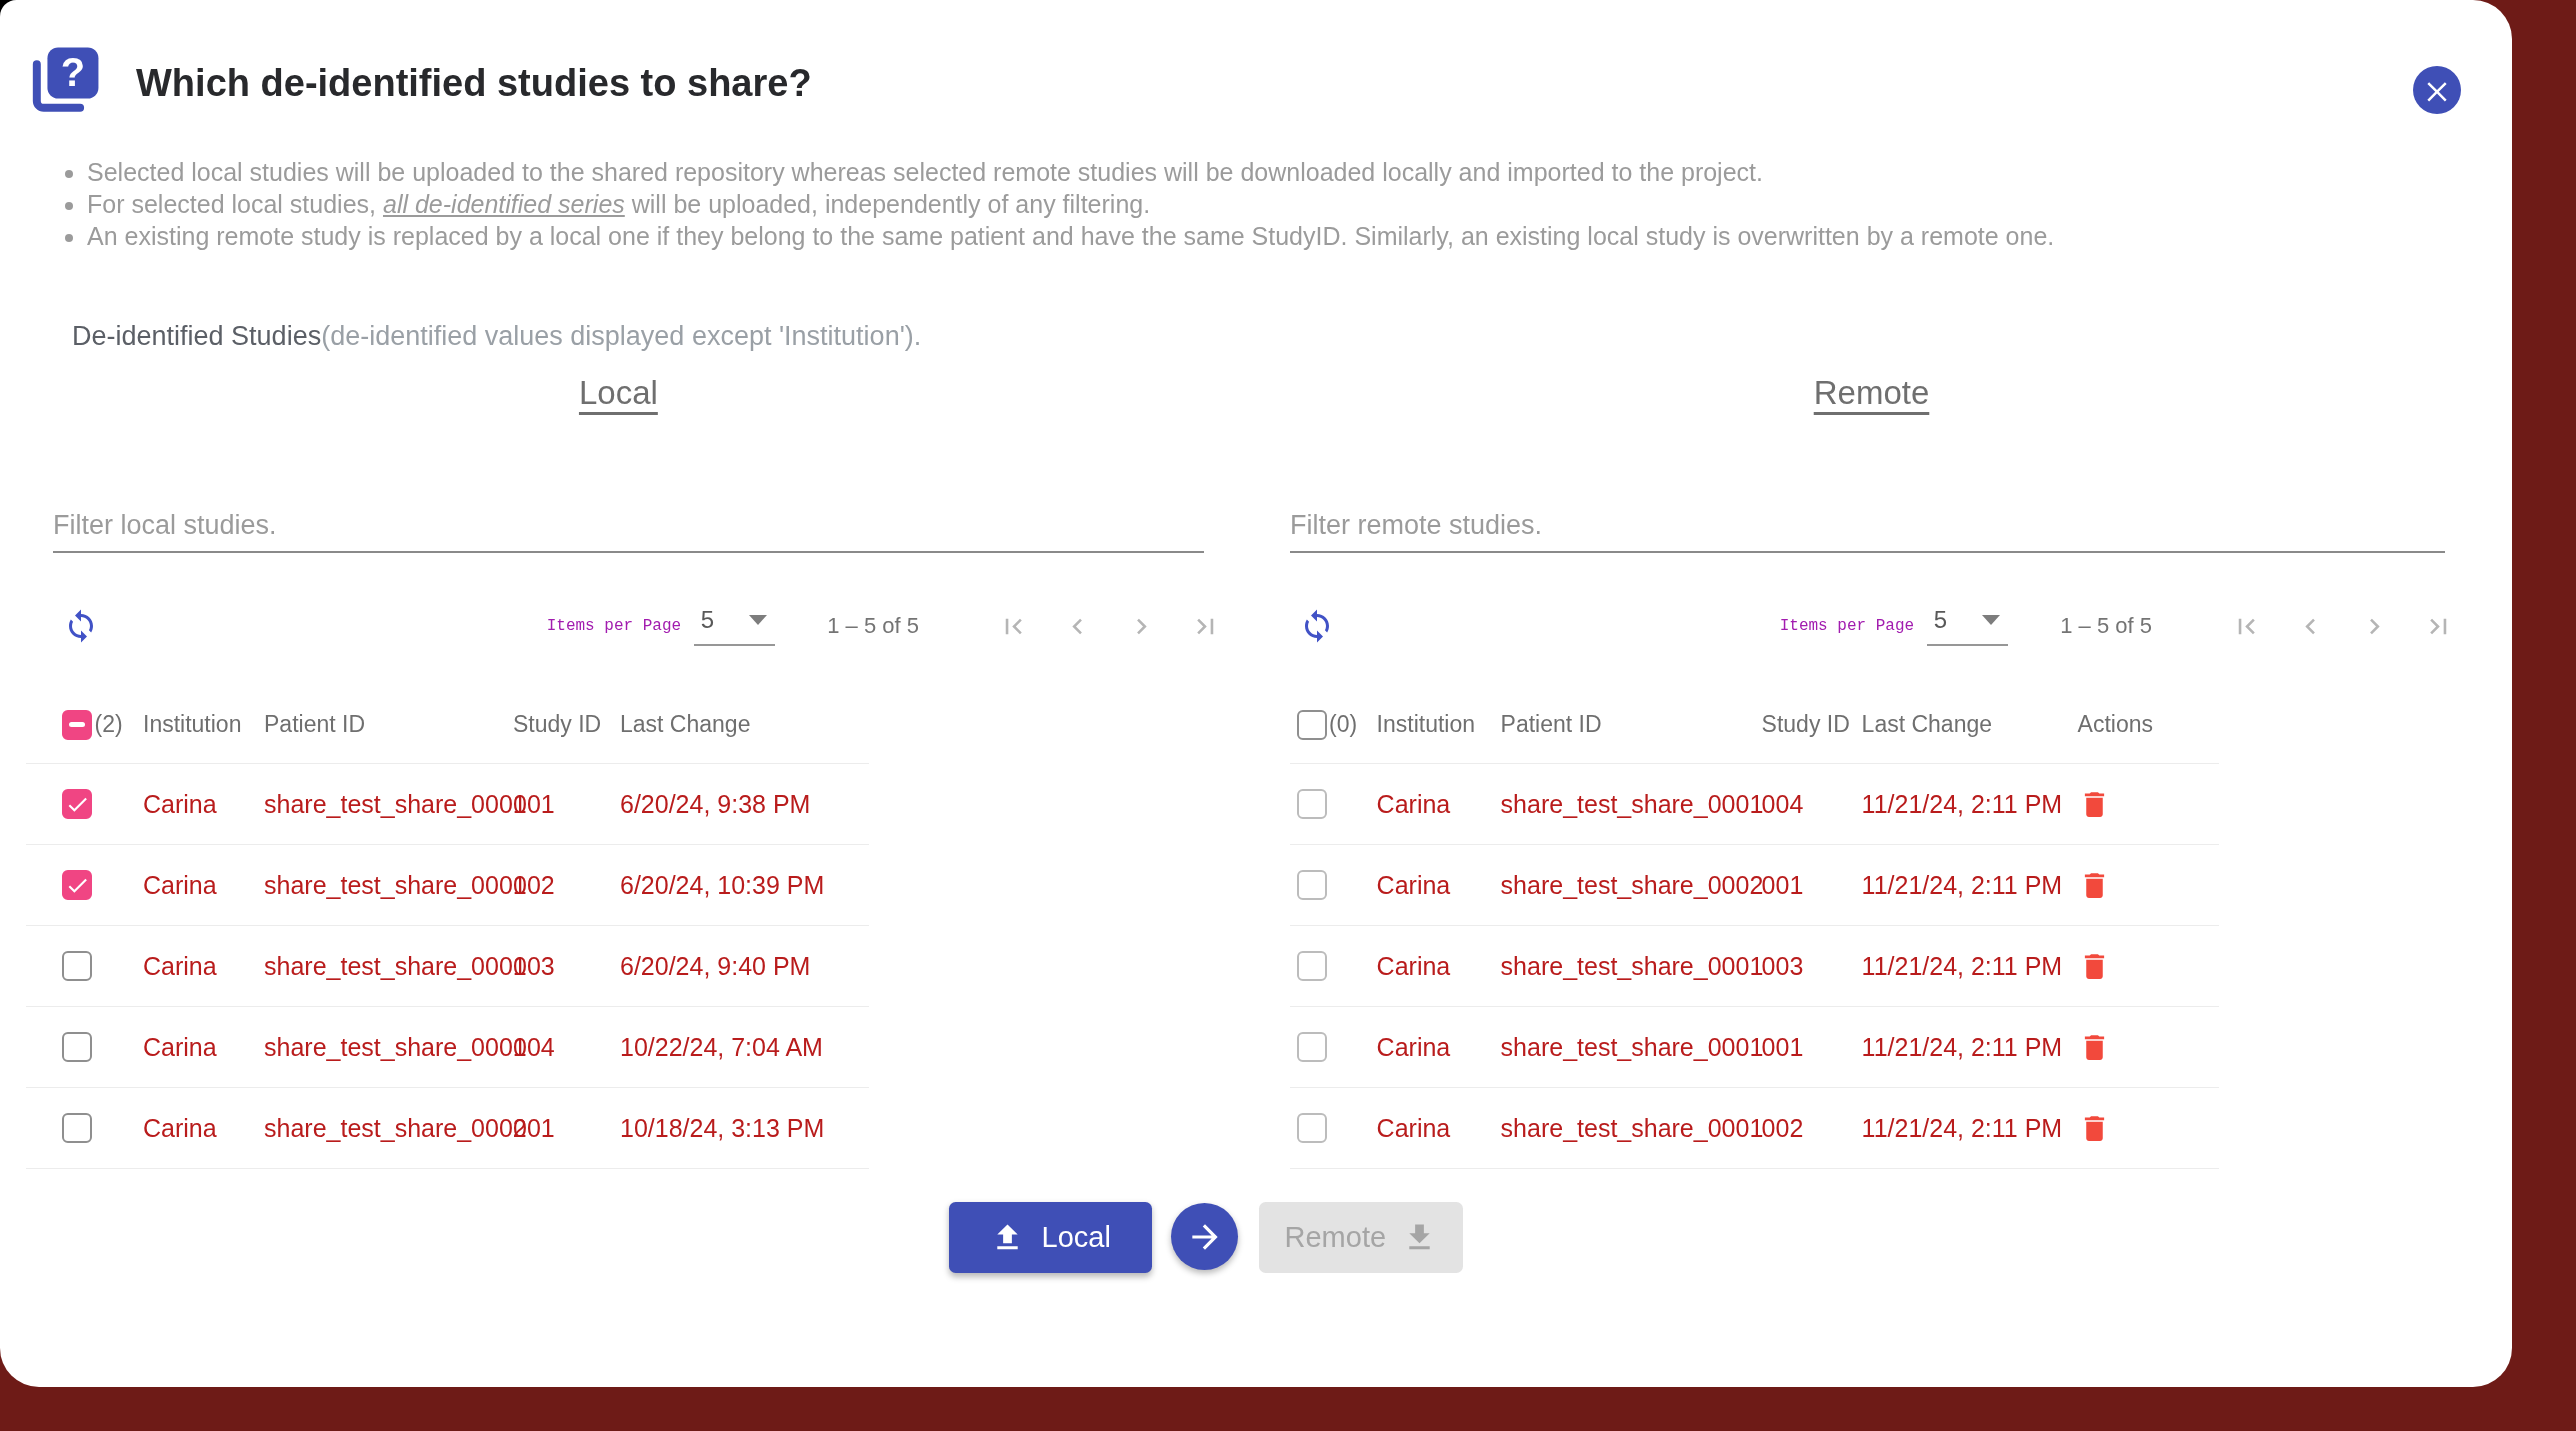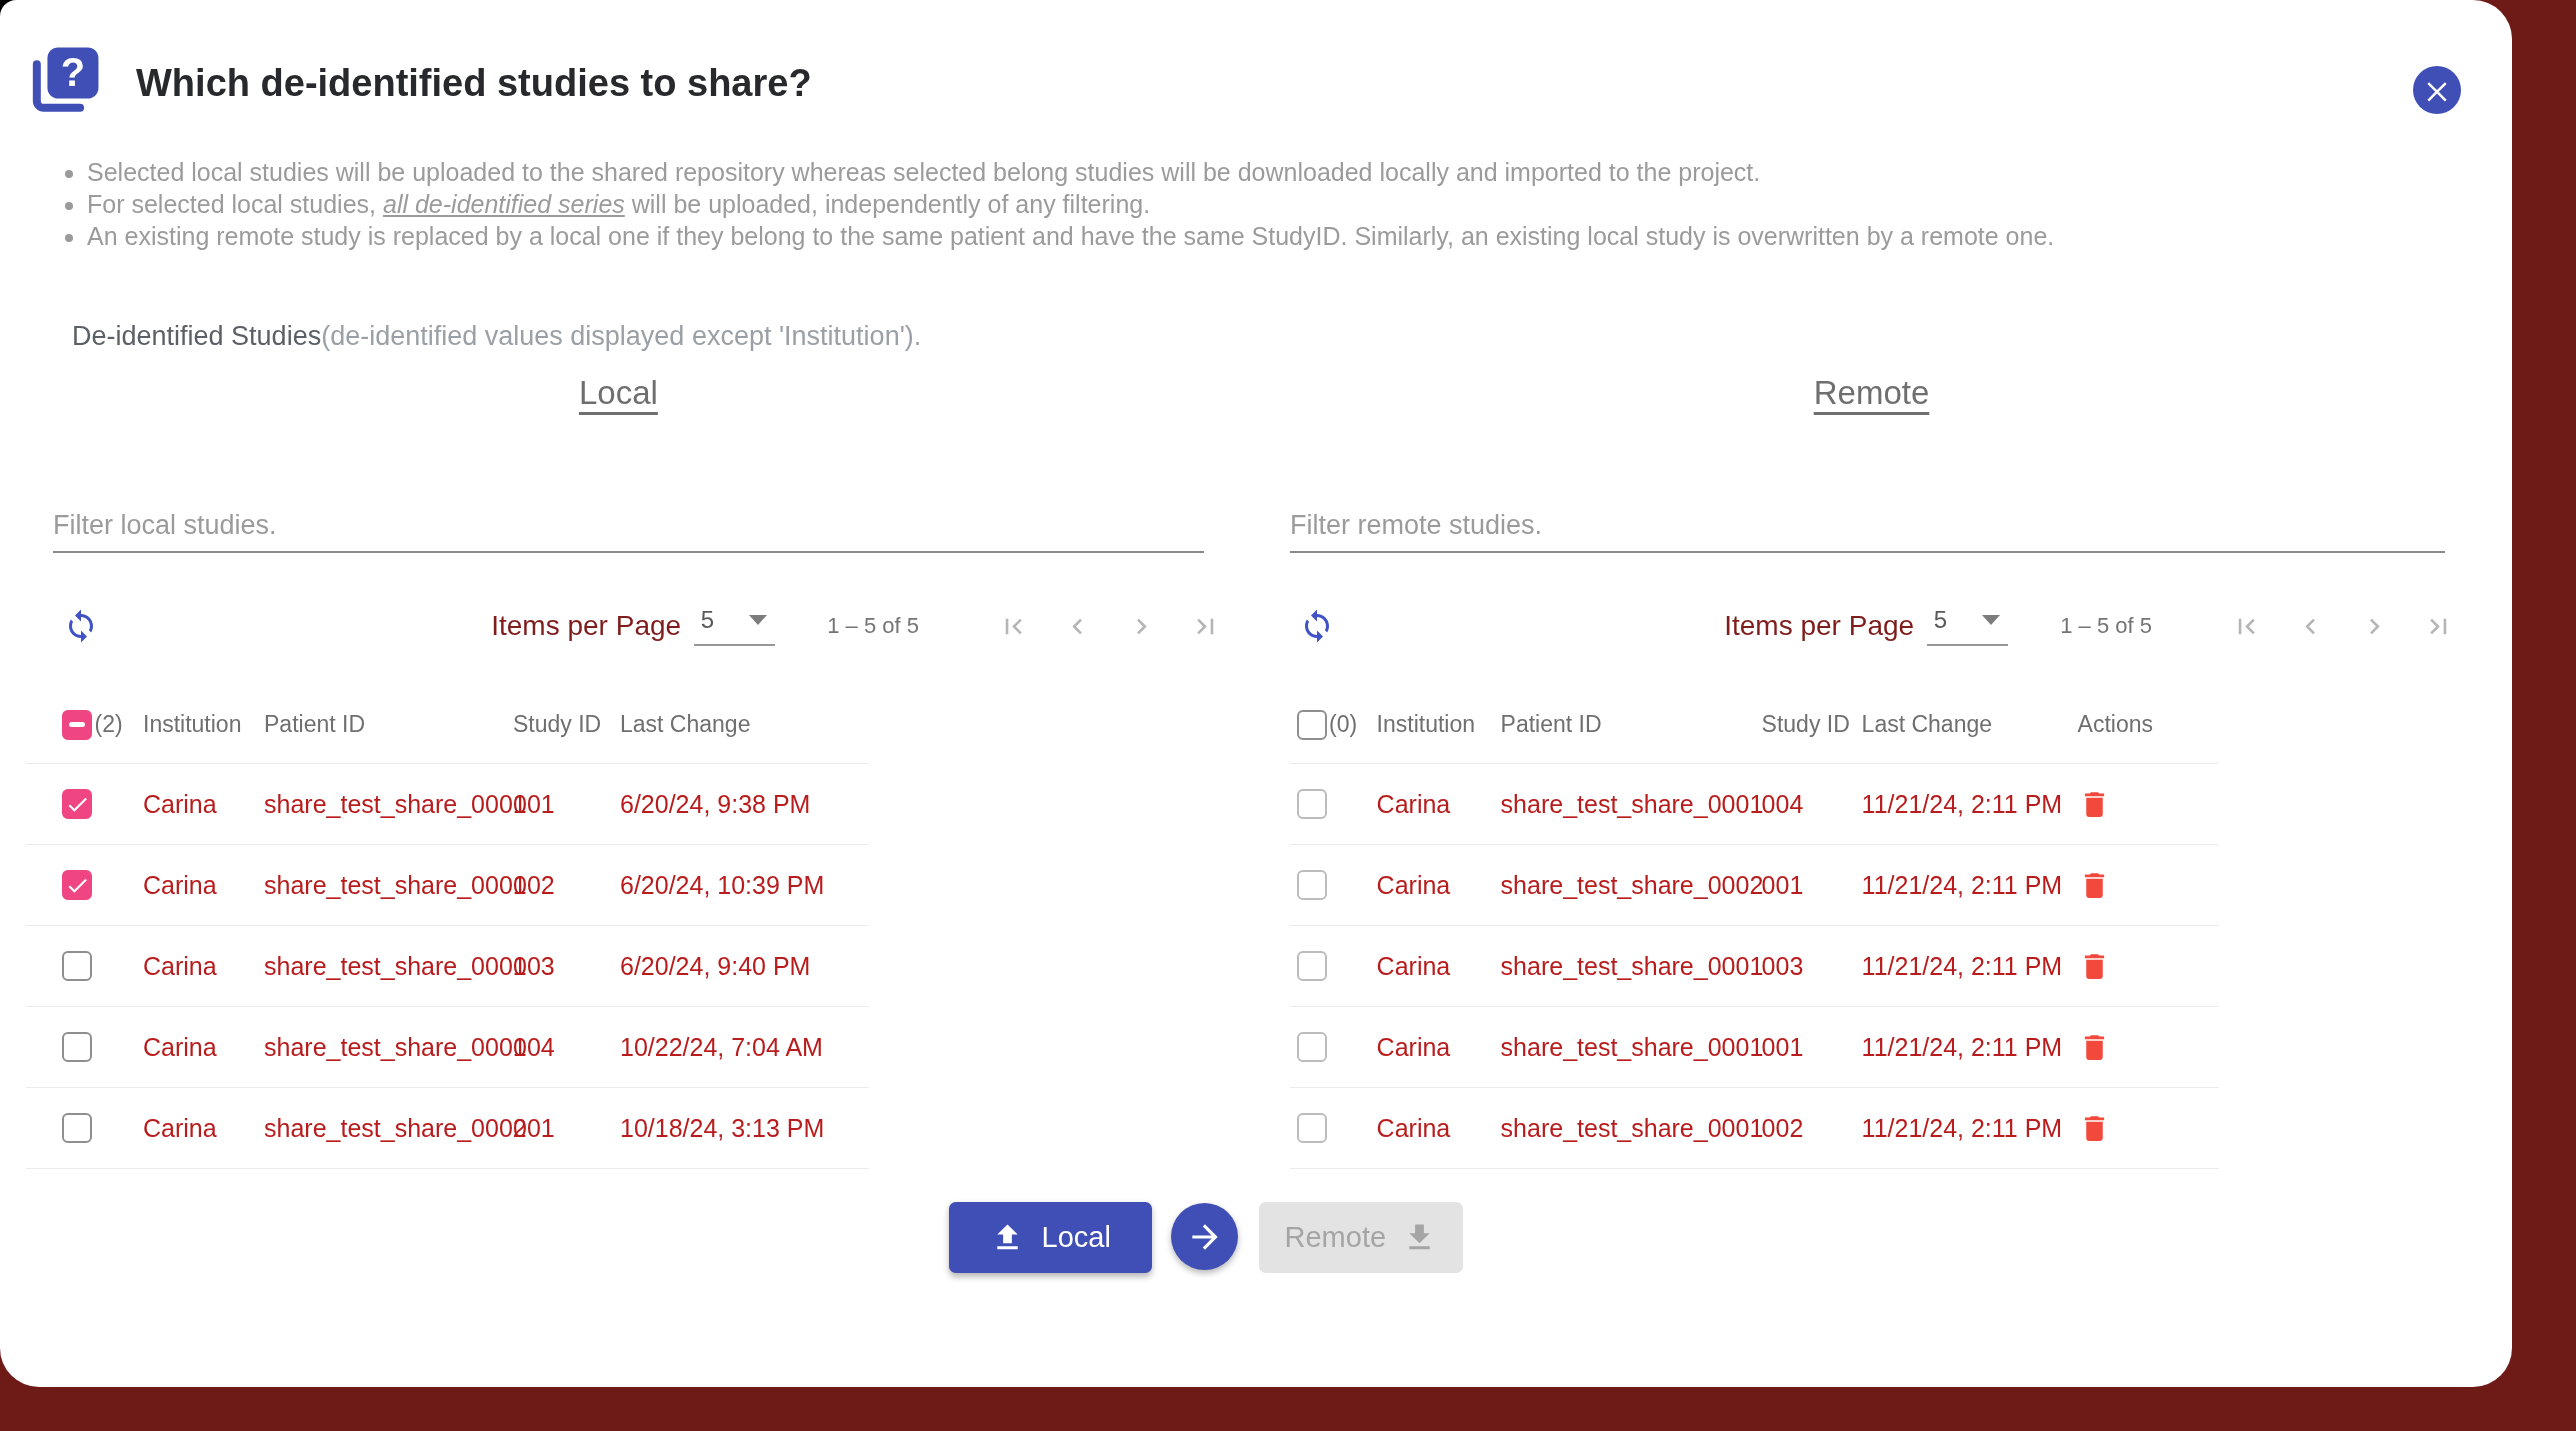--- a/index.html
+++ b/index.html
@@ -41,21 +41,21 @@
   }
   .filter-input::placeholder { color:#9b9b9b; }
   .fi-local { left:53px; width:1151px; }
   .fi-remote { left:1290px; width:1155px; }
   .paginator { position:absolute; top:590px; height:72px; display:flex; align-items:center; }
   .pg-local { left:33px; width:1188px; }
   .pg-remote { left:1299px; width:1155px; }
   .refresh-btn { background:none; border:none; cursor:pointer; display:flex; padding:0; }
   .pg-local .refresh-btn { margin-left:30px; }
   .pg-spacer { flex:1; }
-  .ipp-label { font-size:28px; color:#7f1d1d; }
+  .ipp-label { font-size:16px; color:#a21caf;font-family:Liberation Mono, monospace; }
   .page-size {
     display:inline-flex; align-items:center; margin-left:13px; padding:0 8.2px 10px 6.6px;
     border-bottom:2.5px solid #979797; cursor:pointer; background:none; border-top:none; border-left:none; border-right:none;
   }
   .page-size .val { font-size:24px; color:#595959; }
   .tri { width:0; height:0; border-left:9px solid transparent; border-right:9px solid transparent;
          border-top:10.7px solid #7d7d7d; margin-left:35px; }
   .range-label { font-size:22px; color:#747474; margin-left:52px; }
   .pg-arrows { display:flex; align-items:center; margin-left:79px; }
   .pg-arrow { background:none; border:none; padding:0; margin-left:33px; display:flex; cursor:default; }
@@ -120,21 +120,21 @@
   <button class="close-btn">
     <span style="display:flex;">
       <svg viewBox="0 0 24 24" width="30" height="30">
           <path fill="#fff" d="M18.3 5.71 12 12.01l-6.3-6.3-1.41 1.41 6.3 6.3-6.3 6.3 1.41 1.41 6.3-6.3 6.3 6.3 1.41-1.41-6.3-6.3 6.3-6.3z"></path>
         </svg>
     </span>
   </button>
 
   <div class="notes">
     <ul>
-      <li><span>Selected local studies will be uploaded to the shared repository whereas selected belong studies will be downloaded locally and imported to the project.</span></li>
+      <li><span>Selected local studies will be uploaded to the shared repository whereas selected remote studies will be downloaded locally and imported to the project.</span></li>
       <li><span>For selected local studies, </span><span class="em">all de-identified series</span><span> will be uploaded, independently of any filtering.</span></li>
       <li><span>An existing remote study is replaced by a local one if they belong to the same patient and have the same StudyID. Similarly, an existing local study is overwritten by a remote one.</span></li>
     </ul>
   </div>
   <div class="studies-line">
     <span class="strong">De-identified Studies</span><span>(de-identified values displayed except 'Institution').</span>
   </div>
 
   <div class="panel-title pt-local"><span>Local</span></div>
   <div class="panel-title pt-remote"><span>Remote</span></div>

